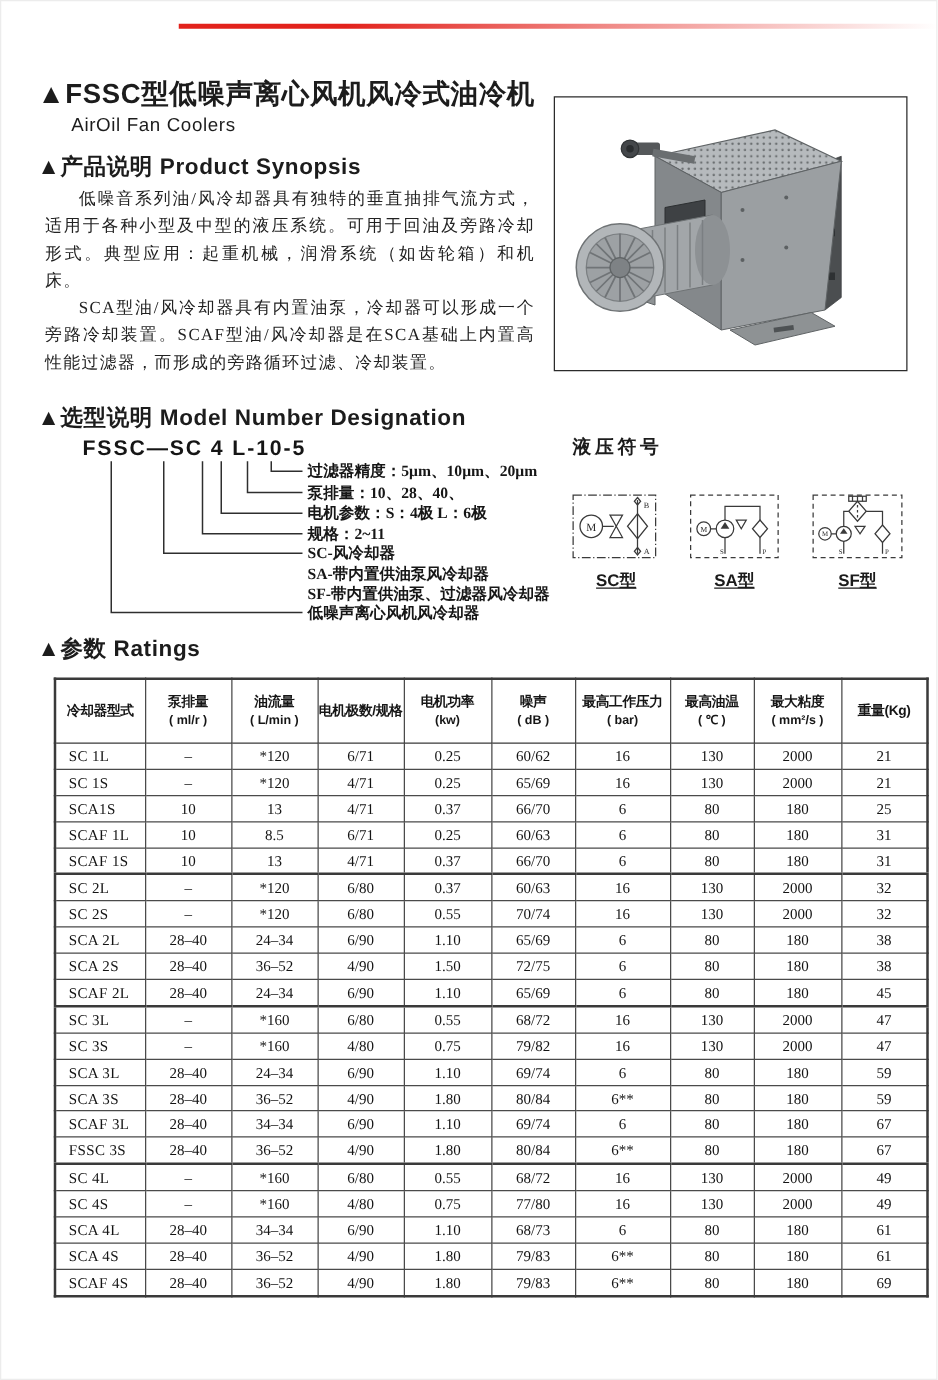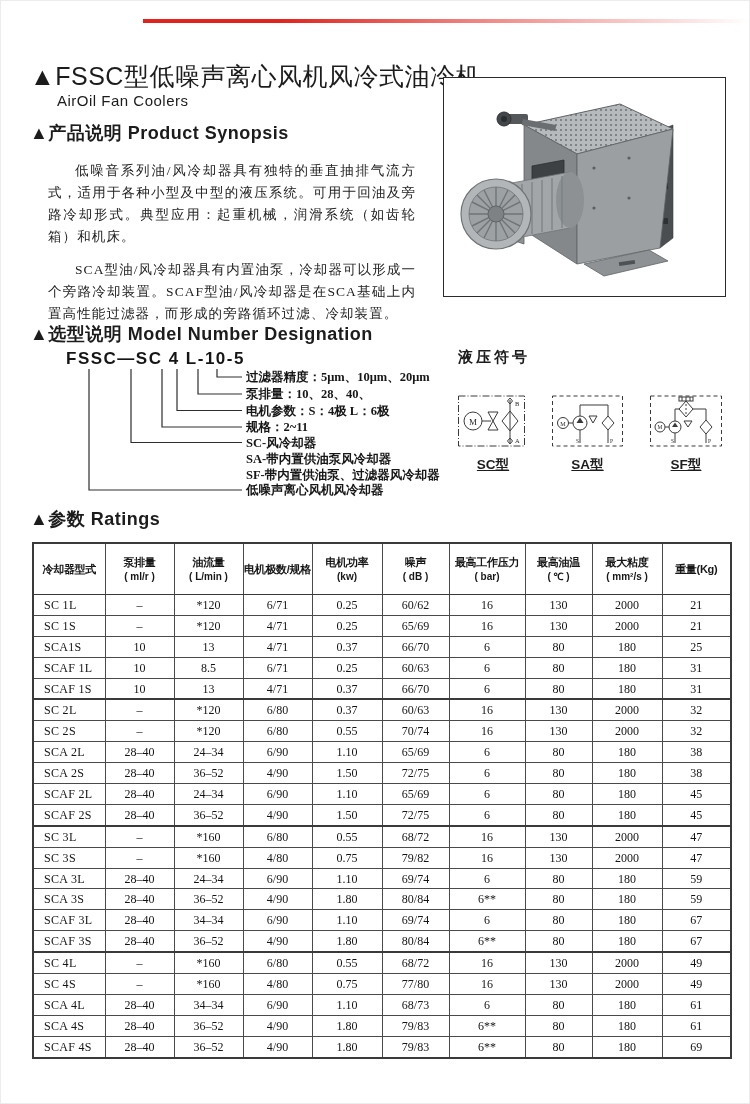--- a/index.html
+++ b/index.html
@@ -2,31 +2,31 @@
 <html><head>
 <meta charset="utf-8">
 <style>
   html,body{margin:0;padding:0;background:#f6f6f6;}
   .page{position:relative;width:750px;height:1104px;margin:0 auto;background:#ffffff;
         font-family:"Liberation Sans",sans-serif;color:#1c1c1c;overflow:hidden;box-shadow:0 0 0 1px #ececec inset;}
 
   .red-line{position:absolute;left:143px;top:19px;width:607px;height:4px;
             background:linear-gradient(to right,#e2221c 0%,#e2221c 22%,rgba(226,34,28,0.55) 55%,rgba(226,34,28,0) 100%);}
 
-  .page-title{position:absolute;left:30px;top:60px;font-size:25px;font-weight:normal;letter-spacing:.5px;white-space:nowrap;}
+  .page-title{position:absolute;left:30px;top:60px;font-size:22px;font-weight:bold;letter-spacing:.5px;white-space:nowrap;}
   .page-subtitle{position:absolute;left:57px;top:92px;font-size:15px;font-weight:normal;letter-spacing:.5px;}
 
   .section-heading{position:absolute;font-size:18px;font-weight:bold;letter-spacing:.5px;white-space:nowrap;}
   .sh-product{left:30px;top:121px;}
   .sh-model{left:30px;top:322px;}
   .sh-ratings{left:30px;top:507px;}
 
   .synopsis{position:absolute;left:36px;top:148px;width:392px;font-family:"Liberation Serif",serif;
             font-size:13.5px;line-height:1.62;letter-spacing:1.1px;text-align:justify;color:#222;}
-  .synopsis p{margin:12px;text-indent:2em;}
+  .synopsis p{margin:0;text-indent:2em;}
 
   .product-image{position:absolute;left:443px;top:77px;width:281px;height:218px;border:1px solid #2b2b2b;background:#fff;}
   .product-image svg{display:block;width:100%;height:100%;}
 
   .designation{position:absolute;left:30px;top:346px;width:432px;height:172px;}
   .designation svg{display:block;width:100%;height:100%;}
   .desig-code{font-family:"Liberation Sans",sans-serif;font-size:17px;font-weight:bold;letter-spacing:1.5px;fill:#151515;}
   .desig-label{font-family:"Liberation Serif",serif;font-size:12.5px;font-weight:bold;fill:#161616;}
   .desig-line{stroke:#2e2e2e;stroke-width:1.2;fill:none;}
 
@@ -36,21 +36,21 @@
   .hyd-sc{left:457px;width:72px;}
   .hyd-sa{left:551px;width:73px;}
   .hyd-sf{left:649px;width:74px;}
   .hyd-label{position:absolute;top:456px;font-size:13.5px;font-weight:bold;text-align:center;text-decoration:underline;}
   .hl-sc{left:457px;width:72px;}
   .hl-sa{left:551px;width:73px;}
   .hl-sf{left:649px;width:74px;}
   .hyd-stroke{stroke:#3a3a3a;stroke-width:1;fill:none;}
   .hyd-letter{font-family:"Liberation Serif",serif;fill:#2a2a2a;}
 
-  table.ratings{position:absolute;left:32px;top:542px;width:698px;border-collapse:collapse;table-layout:fixed;
+  table.ratings{position:absolute;left:43px;top:542px;width:698px;border-collapse:collapse;table-layout:fixed;
                 font-family:"Liberation Serif",serif;}
   table.ratings th,table.ratings td{border:1px solid #4a4a4a;}
   table.ratings{border:2px solid #3a3a3a;}
   table.ratings th{height:48px;vertical-align:middle;padding:1px 0;background:#fff;
                    font-family:"Liberation Sans",sans-serif;font-weight:bold;color:#161616;}
   table.ratings .h1{font-size:11px;letter-spacing:-0.3px;white-space:nowrap;overflow:hidden;line-height:1.3;}
   table.ratings .h2{font-size:10px;font-weight:bold;line-height:1.3;}
   table.ratings td{height:19.9px;line-height:1;font-size:12px;text-align:center;color:#141414;padding:0 2px;}
   table.ratings td:first-child{text-align:left;padding-left:10px;letter-spacing:.3px;}
   table.ratings tbody tr.group-start td{border-top:2.5px solid #3a3a3a;}
@@ -392,32 +392,20 @@
           <td>28–40</td>
           <td>24–34</td>
           <td>6/90</td>
           <td>1.10</td>
           <td>65/69</td>
           <td>6</td>
           <td>80</td>
           <td>180</td>
           <td>45</td>
         </tr>
-        <tr>
-          <td>SCAF 2S</td>
-          <td>28–40</td>
-          <td>36–52</td>
-          <td>4/90</td>
-          <td>1.50</td>
-          <td>72/75</td>
-          <td>6</td>
-          <td>80</td>
-          <td>180</td>
-          <td>45</td>
-        </tr>
         <tr class="group-start">
           <td>SC 3L</td>
           <td>–</td>
           <td>*160</td>
           <td>6/80</td>
           <td>0.55</td>
           <td>68/72</td>
           <td>16</td>
           <td>130</td>
           <td>2000</td>
@@ -465,21 +453,21 @@
           <td>34–34</td>
           <td>6/90</td>
           <td>1.10</td>
           <td>69/74</td>
           <td>6</td>
           <td>80</td>
           <td>180</td>
           <td>67</td>
         </tr>
         <tr>
-          <td>SCAF 3S</td>
+          <td>FSSC 3S</td>
           <td>28–40</td>
           <td>36–52</td>
           <td>4/90</td>
           <td>1.80</td>
           <td>80/84</td>
           <td>6**</td>
           <td>80</td>
           <td>180</td>
           <td>67</td>
         </tr>

